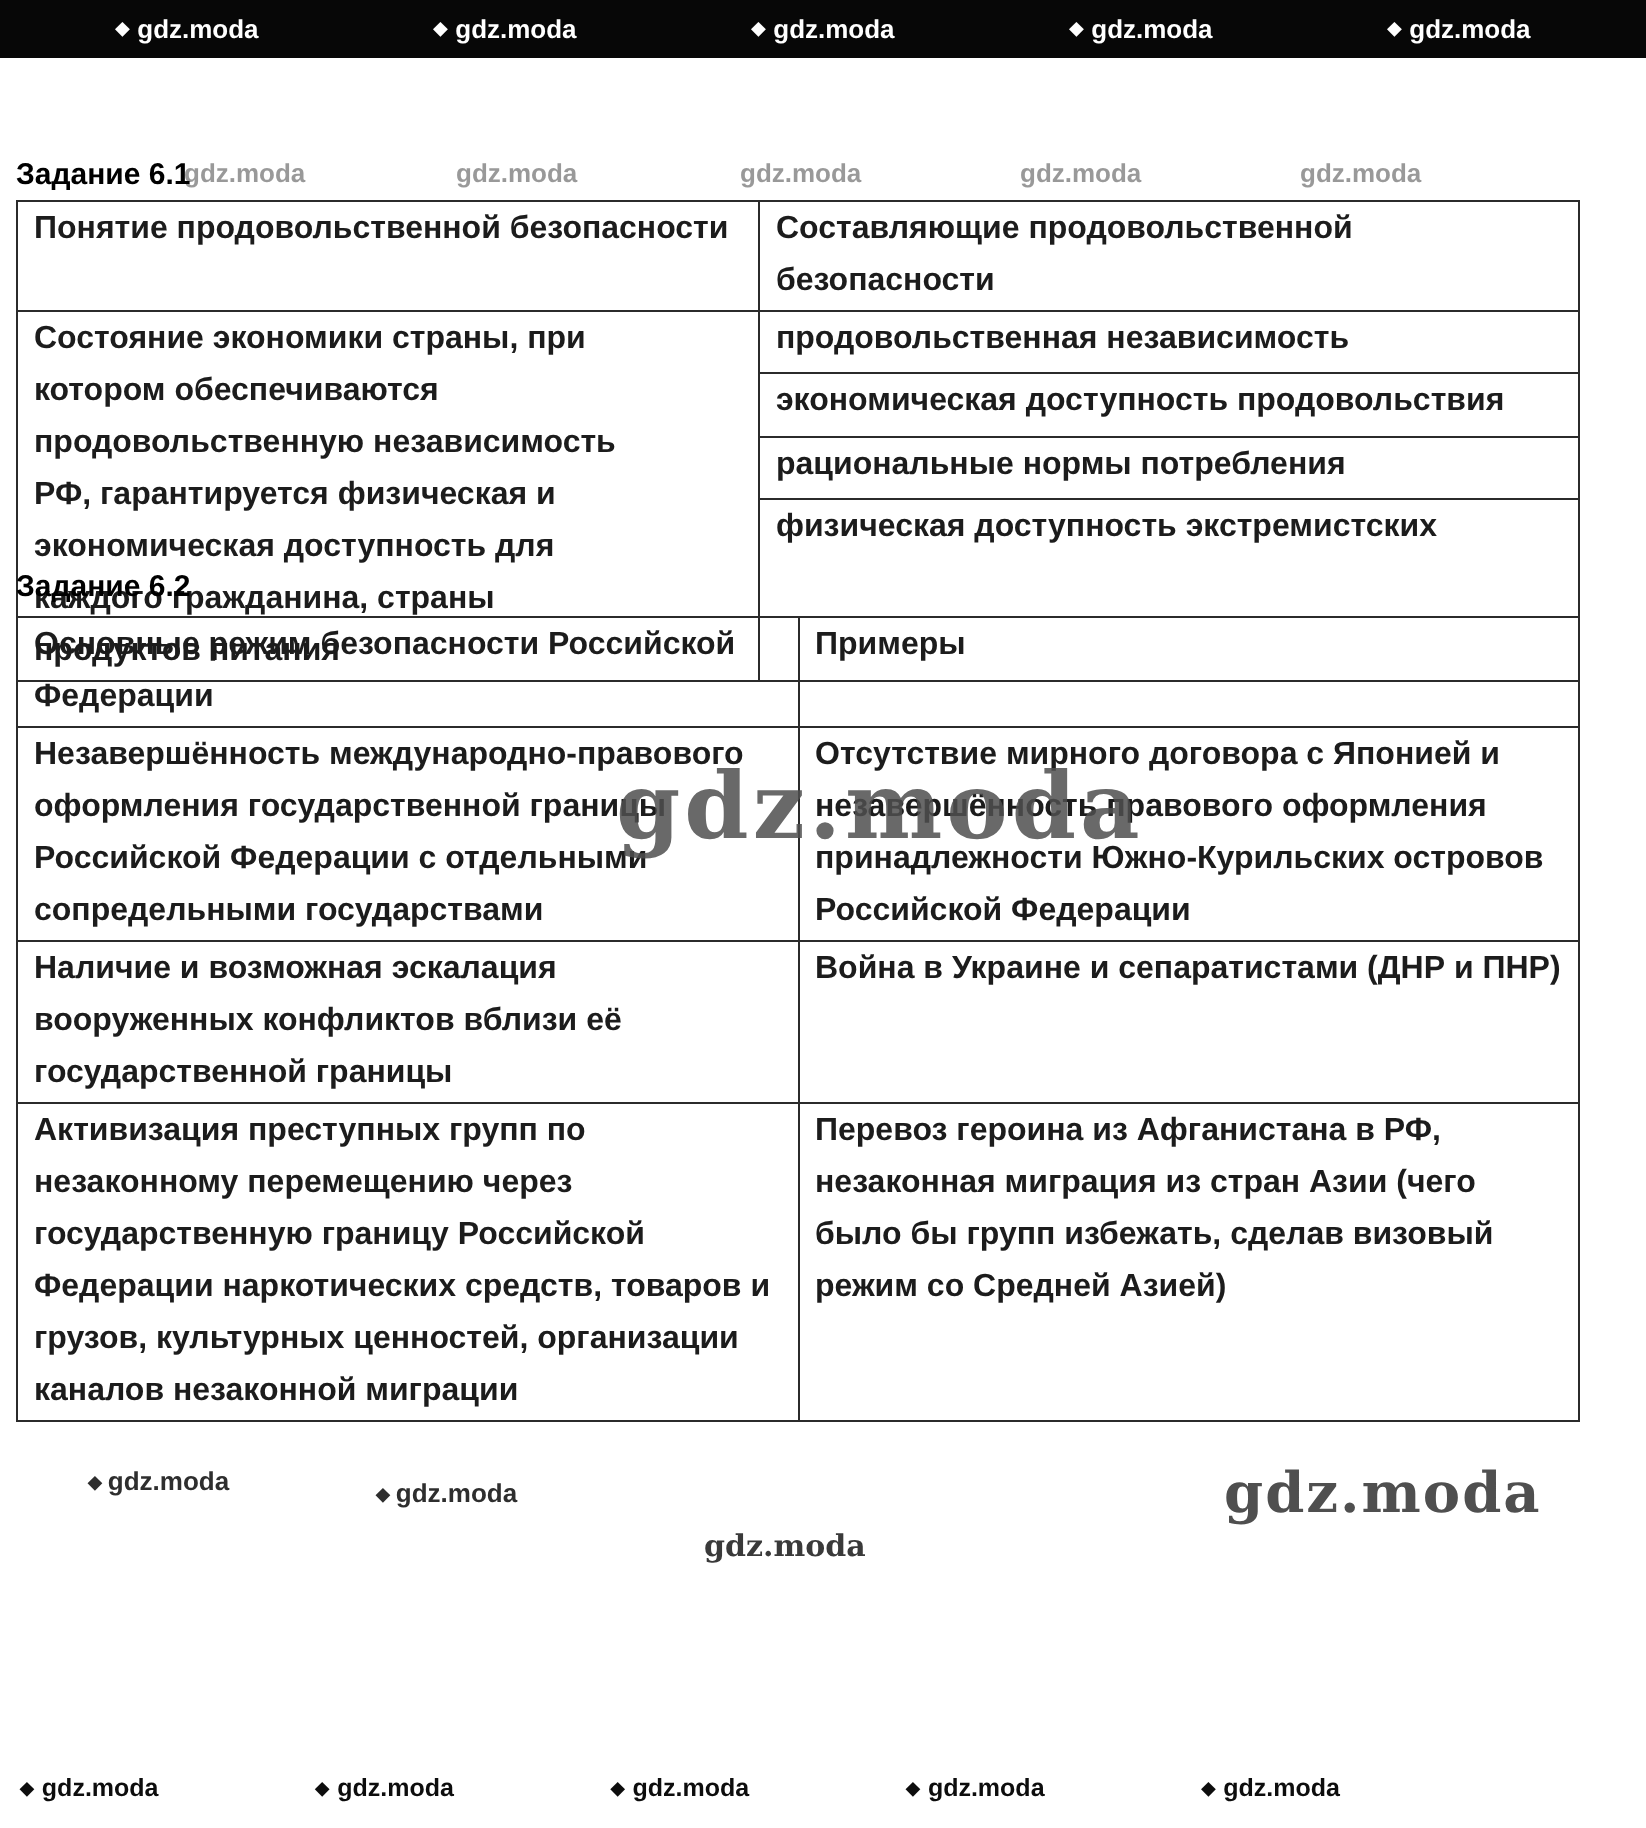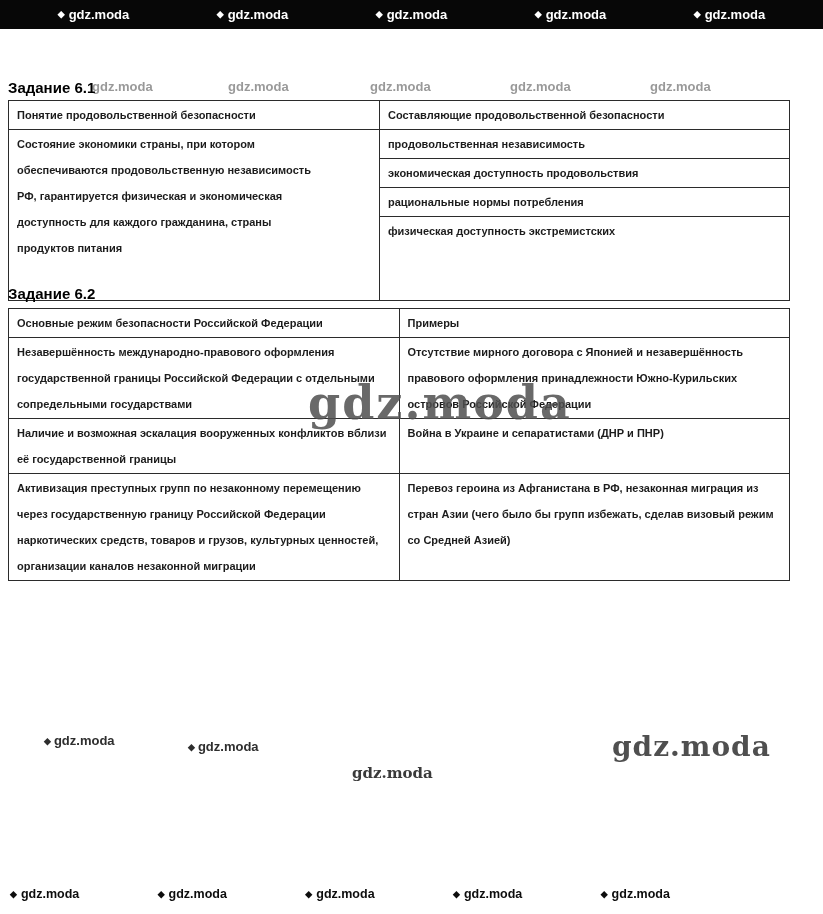--- a/index.html
+++ b/index.html
@@ -37,21 +37,21 @@
   }
   .bottomrow .logo { color:#0d0d0d; font-size:12.5px; }
 
   .task-title { position:absolute; left:8px; font-weight:bold; font-size:15px; color:#000; z-index:2; }
   .title1 { top:79px; }
   .title2 { top:285px; }
 
   table.tbl {
     position:absolute; left:8px; width:782px;
     border-collapse:collapse; table-layout:fixed;
-    font-size:11px; line-height:26px; color:#1c1c1c; background:transparent; z-index:1;
+    font-size:16px; line-height:26px; color:#1c1c1c; background:transparent; z-index:1;
   }
   .t1 { top:100px; }
   .t2 { top:308px; }
   .tbl th, .tbl td {
     border:1px solid #2b2b2b; padding:1px 8px; vertical-align:top; text-align:left;
     overflow:hidden;
     font-weight:bold;
   }
   .tbl th { font-weight:bold; }
   .t1 .comp { height:26px; }

